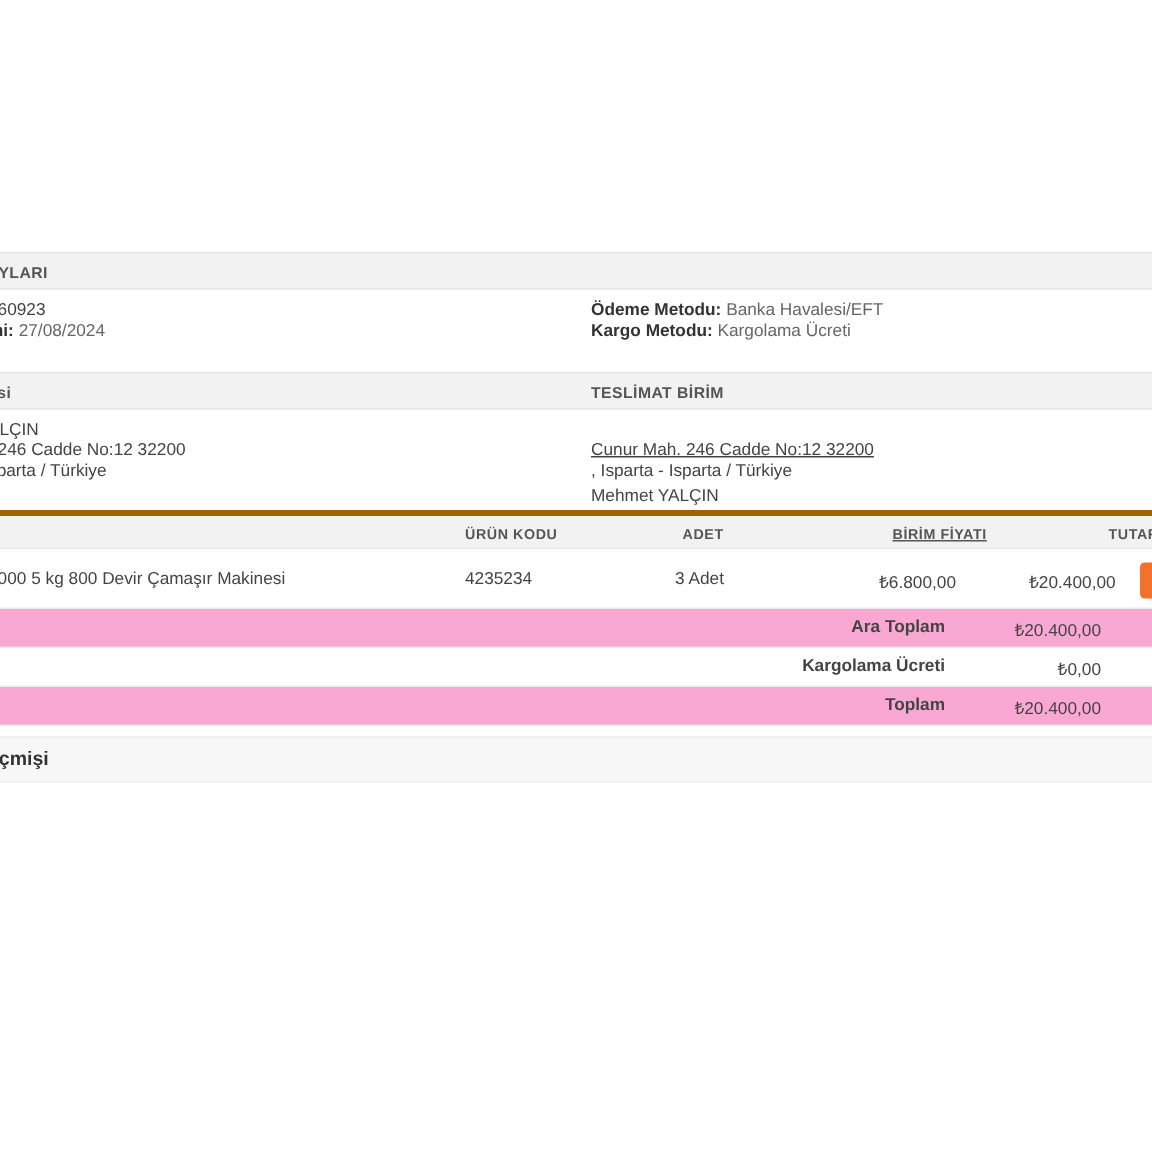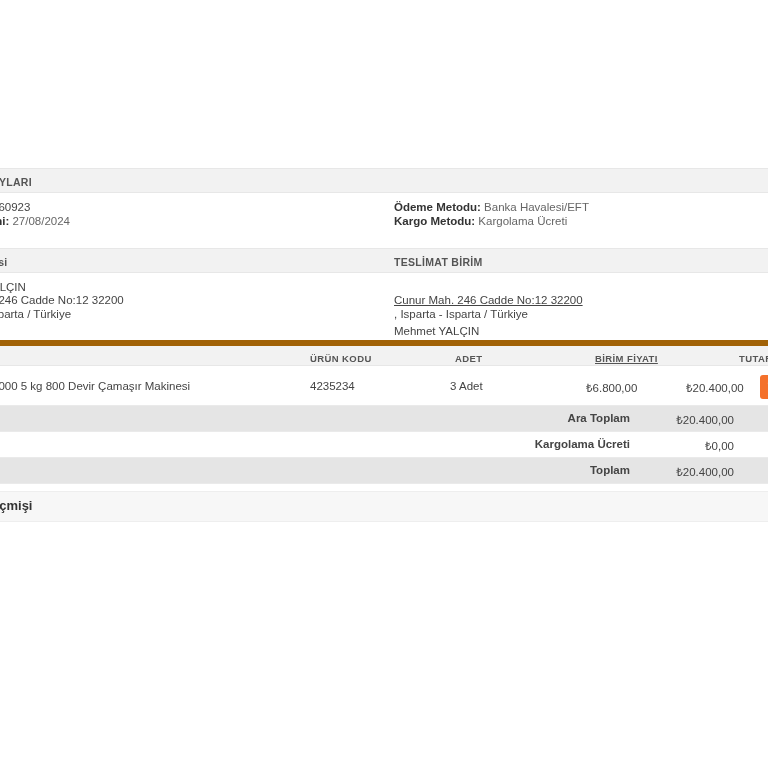--- a/index.html
+++ b/index.html
@@ -57,21 +57,21 @@
   }
 
   
   .thead {
     position: absolute;
     left: 0;
     top: 340px;
     width: 768px;
     height: 26px;
     background: #f2f2f2;
-    border-top: 6px solid #a16207;
+    border-top: 4px solid #a16207;
     border-bottom: 1px solid #e7e7e7;
     box-sizing: border-box;
   }
 
   .th {
     position: absolute;
     top: 7px;
     font-size: 9.5px;
     font-weight: bold;
     letter-spacing: 0.4px;
@@ -97,21 +97,21 @@
   .totals-row {
     position: absolute;
     left: 0;
     width: 768px;
     height: 26px;
     box-sizing: border-box;
     border-bottom: 1px solid #eaeaea;
   }
 
   .totals-row.shade {
-    background: #e5e5e5;
+    background: #f9a8d4;
   }
 
   .tot-label {
     position: absolute;
     right: 138px;
     top: 6px;
     font-size: 11.5px;
     font-weight: bold;
     color: #444444;
     white-space: nowrap;

